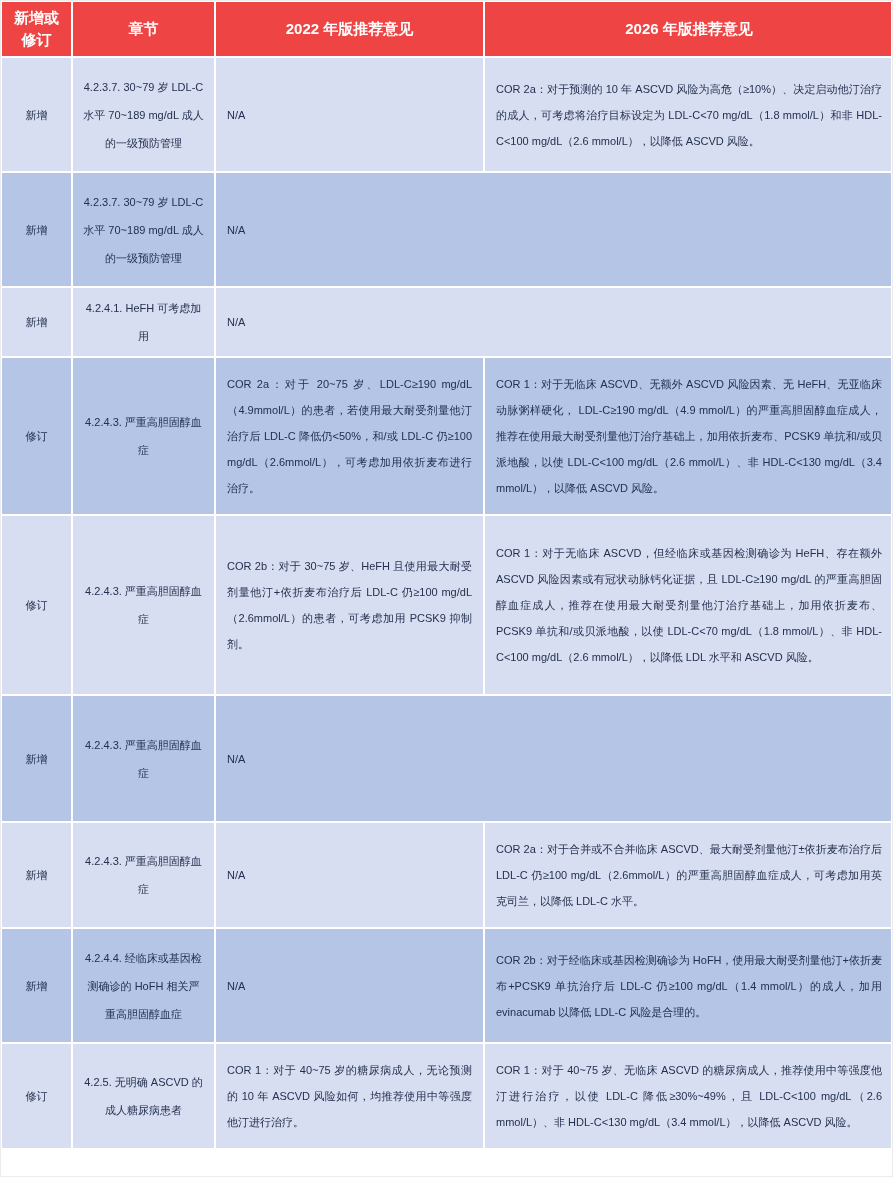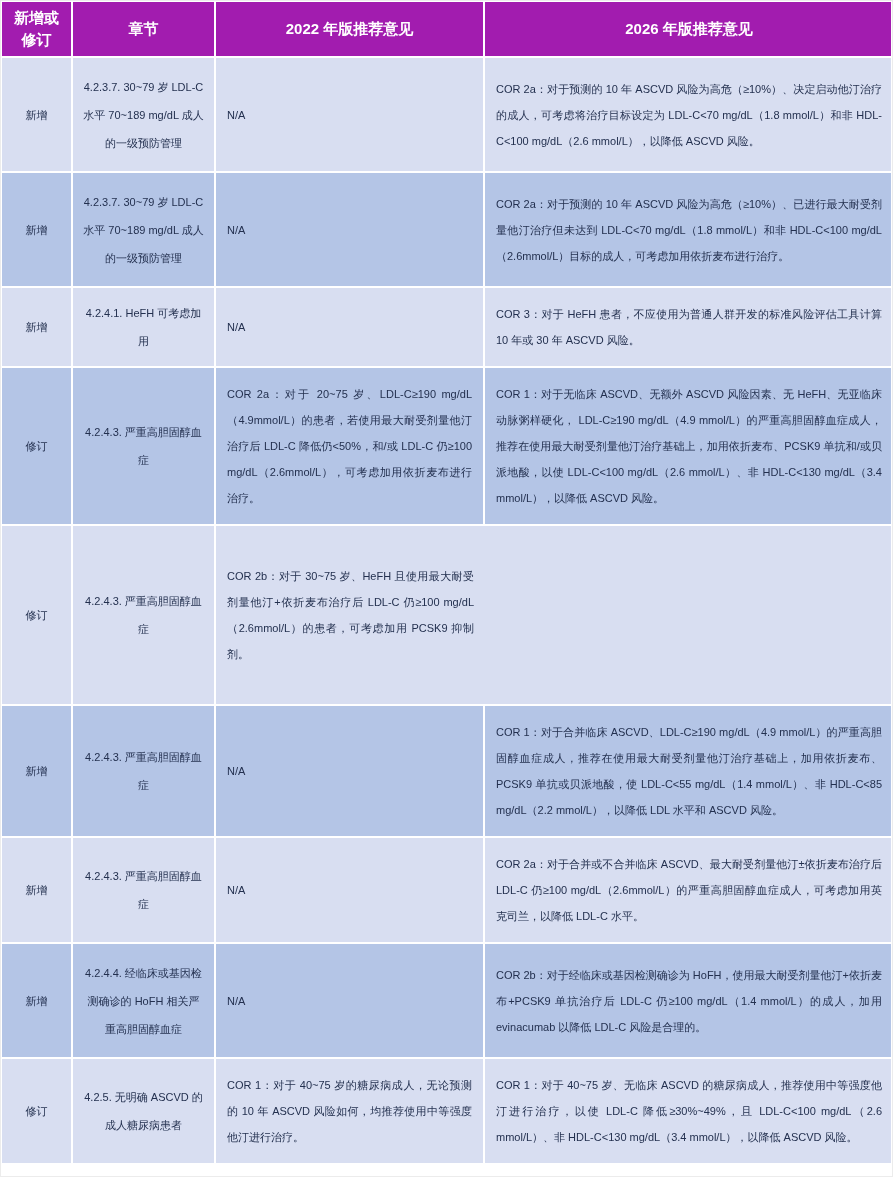--- a/index.html
+++ b/index.html
@@ -16,21 +16,21 @@
     background: #ffffff;
     border: 1px solid #ececec;
   }
   .table { width: 100%; }
   .tr, .thead {
     display: grid;
     grid-template-columns: 71px 143px 269px 408px;
     border-bottom: 2px solid #ffffff;
   }
   .thead {
-    background: #a21caf;
+    background: #ef4444;
     min-height: 55px;
   }
   .th {
     color: #ffffff;
     font-weight: bold;
     font-size: 15px;
     line-height: 22px;
     display: flex;
     align-items: center;
     justify-content: center;
@@ -81,44 +81,42 @@
         <div class="tr light" style="min-height: 115px;">
           <div class="td c1">新增</div>
           <div class="td c2">4.2.3.7. 30~79 岁 LDL-C 水平 70~189 mg/dL 成人的一级预防管理</div>
           <div class="td c3">N/A</div>
           <div class="td c4">COR 2a：对于预测的 10 年 ASCVD 风险为高危（≥10%）、决定启动他汀治疗的成人，可考虑将治疗目标设定为 LDL-C&lt;70 mg/dL（1.8 mmol/L）和非 HDL-C&lt;100 mg/dL（2.6 mmol/L），以降低 ASCVD 风险。</div>
         </div>
         <div class="tr dark" style="min-height: 115px;">
           <div class="td c1">新增</div>
           <div class="td c2">4.2.3.7. 30~79 岁 LDL-C 水平 70~189 mg/dL 成人的一级预防管理</div>
           <div class="td c3">N/A</div>
-          <div class="td c4">COR 2a：对于预测的 10 年 ASCVD 风险为高危（≥10%）、已进行最大耐受剂量他汀治疗但未达到 LDL-C&lt;70 mg/dL（1.8 mmol/L）和非 HDL-C&lt;100 mg/dL（2.6mmol/L）目标的成人，可考虑加用依折麦布进行治疗。</div>
         </div>
         <div class="tr light" style="min-height: 57px;">
           <div class="td c1">新增</div>
           <div class="td c2">4.2.4.1. HeFH 可考虑加用</div>
           <div class="td c3">N/A</div>
-          <div class="td c4">COR 3：对于 HeFH 患者，不应使用为普通人群开发的标准风险评估工具计算 10 年或 30 年 ASCVD 风险。</div>
         </div>
         <div class="tr dark" style="min-height: 157px;">
           <div class="td c1">修订</div>
           <div class="td c2">4.2.4.3. 严重高胆固醇血症</div>
           <div class="td c3">COR 2a：对于 20~75 岁、LDL-C≥190 mg/dL（4.9mmol/L）的患者，若使用最大耐受剂量他汀治疗后 LDL-C 降低仍&lt;50%，和/或 LDL-C 仍≥100 mg/dL（2.6mmol/L），可考虑加用依折麦布进行治疗。</div>
           <div class="td c4">COR 1：对于无临床 ASCVD、无额外 ASCVD 风险因素、无 HeFH、无亚临床动脉粥样硬化， LDL-C≥190 mg/dL（4.9 mmol/L）的严重高胆固醇血症成人，推荐在使用最大耐受剂量他汀治疗基础上，加用依折麦布、PCSK9 单抗和/或贝派地酸，以使 LDL-C&lt;100 mg/dL（2.6 mmol/L）、非 HDL-C&lt;130 mg/dL（3.4 mmol/L），以降低 ASCVD 风险。</div>
         </div>
         <div class="tr light" style="min-height: 180px;">
           <div class="td c1">修订</div>
           <div class="td c2">4.2.4.3. 严重高胆固醇血症</div>
           <div class="td c3">COR 2b：对于 30~75 岁、HeFH 且使用最大耐受剂量他汀+依折麦布治疗后 LDL-C 仍≥100 mg/dL（2.6mmol/L）的患者，可考虑加用 PCSK9 抑制剂。</div>
+          <div class="td c4">COR 1：对于无临床 ASCVD，但经临床或基因检测确诊为 HeFH、存在额外 ASCVD 风险因素或有冠状动脉钙化证据，且 LDL-C≥190 mg/dL 的严重高胆固醇血症成人，推荐在使用最大耐受剂量他汀治疗基础上，加用依折麦布、PCSK9 单抗和/或贝派地酸，以使 LDL-C&lt;70 mg/dL（1.8 mmol/L）、非 HDL-C&lt;100 mg/dL（2.6 mmol/L），以降低 LDL 水平和 ASCVD 风险。</div>
         </div>
         <div class="tr dark" style="min-height: 127px;">
           <div class="td c1">新增</div>
           <div class="td c2">4.2.4.3. 严重高胆固醇血症</div>
           <div class="td c3">N/A</div>
-          <div class="td c4">COR 1：对于合并临床 ASCVD、LDL-C≥190 mg/dL（4.9 mmol/L）的严重高胆固醇血症成人，推荐在使用最大耐受剂量他汀治疗基础上，加用依折麦布、PCSK9 单抗或贝派地酸，使 LDL-C&lt;55 mg/dL（1.4 mmol/L）、非 HDL-C&lt;85 mg/dL（2.2 mmol/L），以降低 LDL 水平和 ASCVD 风险。</div>
         </div>
         <div class="tr light" style="min-height: 78px;">
           <div class="td c1">新增</div>
           <div class="td c2">4.2.4.3. 严重高胆固醇血症</div>
           <div class="td c3">N/A</div>
           <div class="td c4">COR 2a：对于合并或不合并临床 ASCVD、最大耐受剂量他汀±依折麦布治疗后 LDL-C 仍≥100 mg/dL（2.6mmol/L）的严重高胆固醇血症成人，可考虑加用英克司兰，以降低 LDL-C 水平。</div>
         </div>
         <div class="tr dark" style="min-height: 115px;">
           <div class="td c1">新增</div>
           <div class="td c2">4.2.4.4. 经临床或基因检测确诊的 HoFH 相关严重高胆固醇血症</div>

